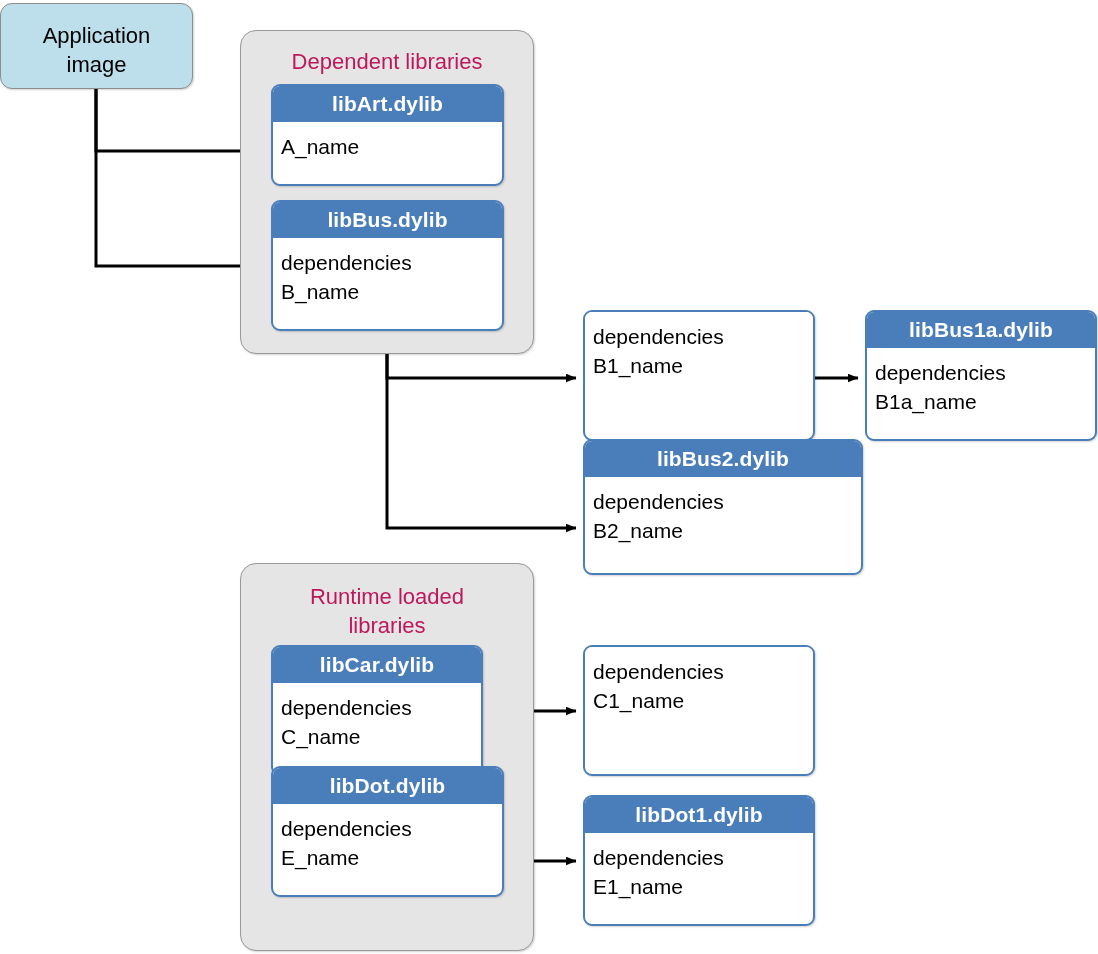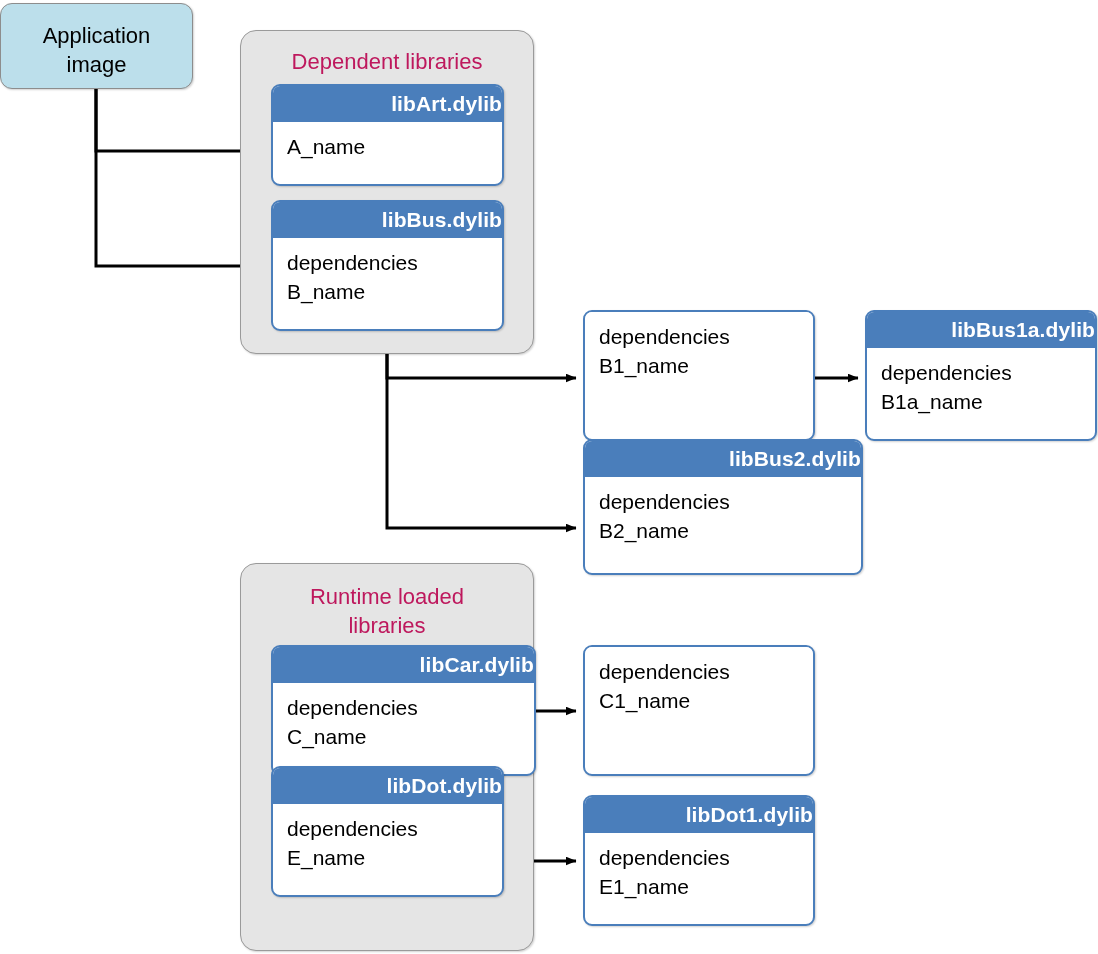--- a/index.html
+++ b/index.html
@@ -64,28 +64,28 @@
     border-radius: 9px;
     background: #ffffff;
     overflow: hidden;
     box-shadow: 1px 1px 2px rgba(0,0,0,0.18);
   }
   .lib-head {
     background: #4a7ebb;
     color: #ffffff;
     font-size: 21px;
     font-weight: bold;
-    text-align: right;
+    text-align: center;
     line-height: 36px;
     height: 36px;
     letter-spacing: 0.1px;
   }
   .lib-body {
     background: #ffffff;
-    padding: 10px 0 0 14px;
+    padding: 10px 0 0 8px;
     font-size: 21px;
     color: #000000;
     line-height: 29px;
     white-space: pre-line;
   }
   
   #wires {
     position: absolute;
     left: 0;
     top: 0;
@@ -156,21 +156,21 @@
     <div class="lib-head">libBus2.dylib</div>
     <div class="lib-body">dependencies
 B2_name</div>
   </div>
 
   <div class="group-box" style="left:240px; top:563px; width:294px; height:388px;">
     <div class="group-title" style="top:18px;">Runtime loaded
 libraries</div>
   </div>
 
-  <div class="lib-card" style="left:271px; top:645px; width:265px; height:131px;">
+  <div class="lib-card" style="left:271px; top:645px; width:212px; height:131px;">
     <div class="lib-head">libCar.dylib</div>
     <div class="lib-body">dependencies
 C_name</div>
   </div>
 
   <div class="lib-card" style="left:271px; top:766px; width:233px; height:131px;">
     <div class="lib-head">libDot.dylib</div>
     <div class="lib-body">dependencies
 E_name</div>
   </div>

